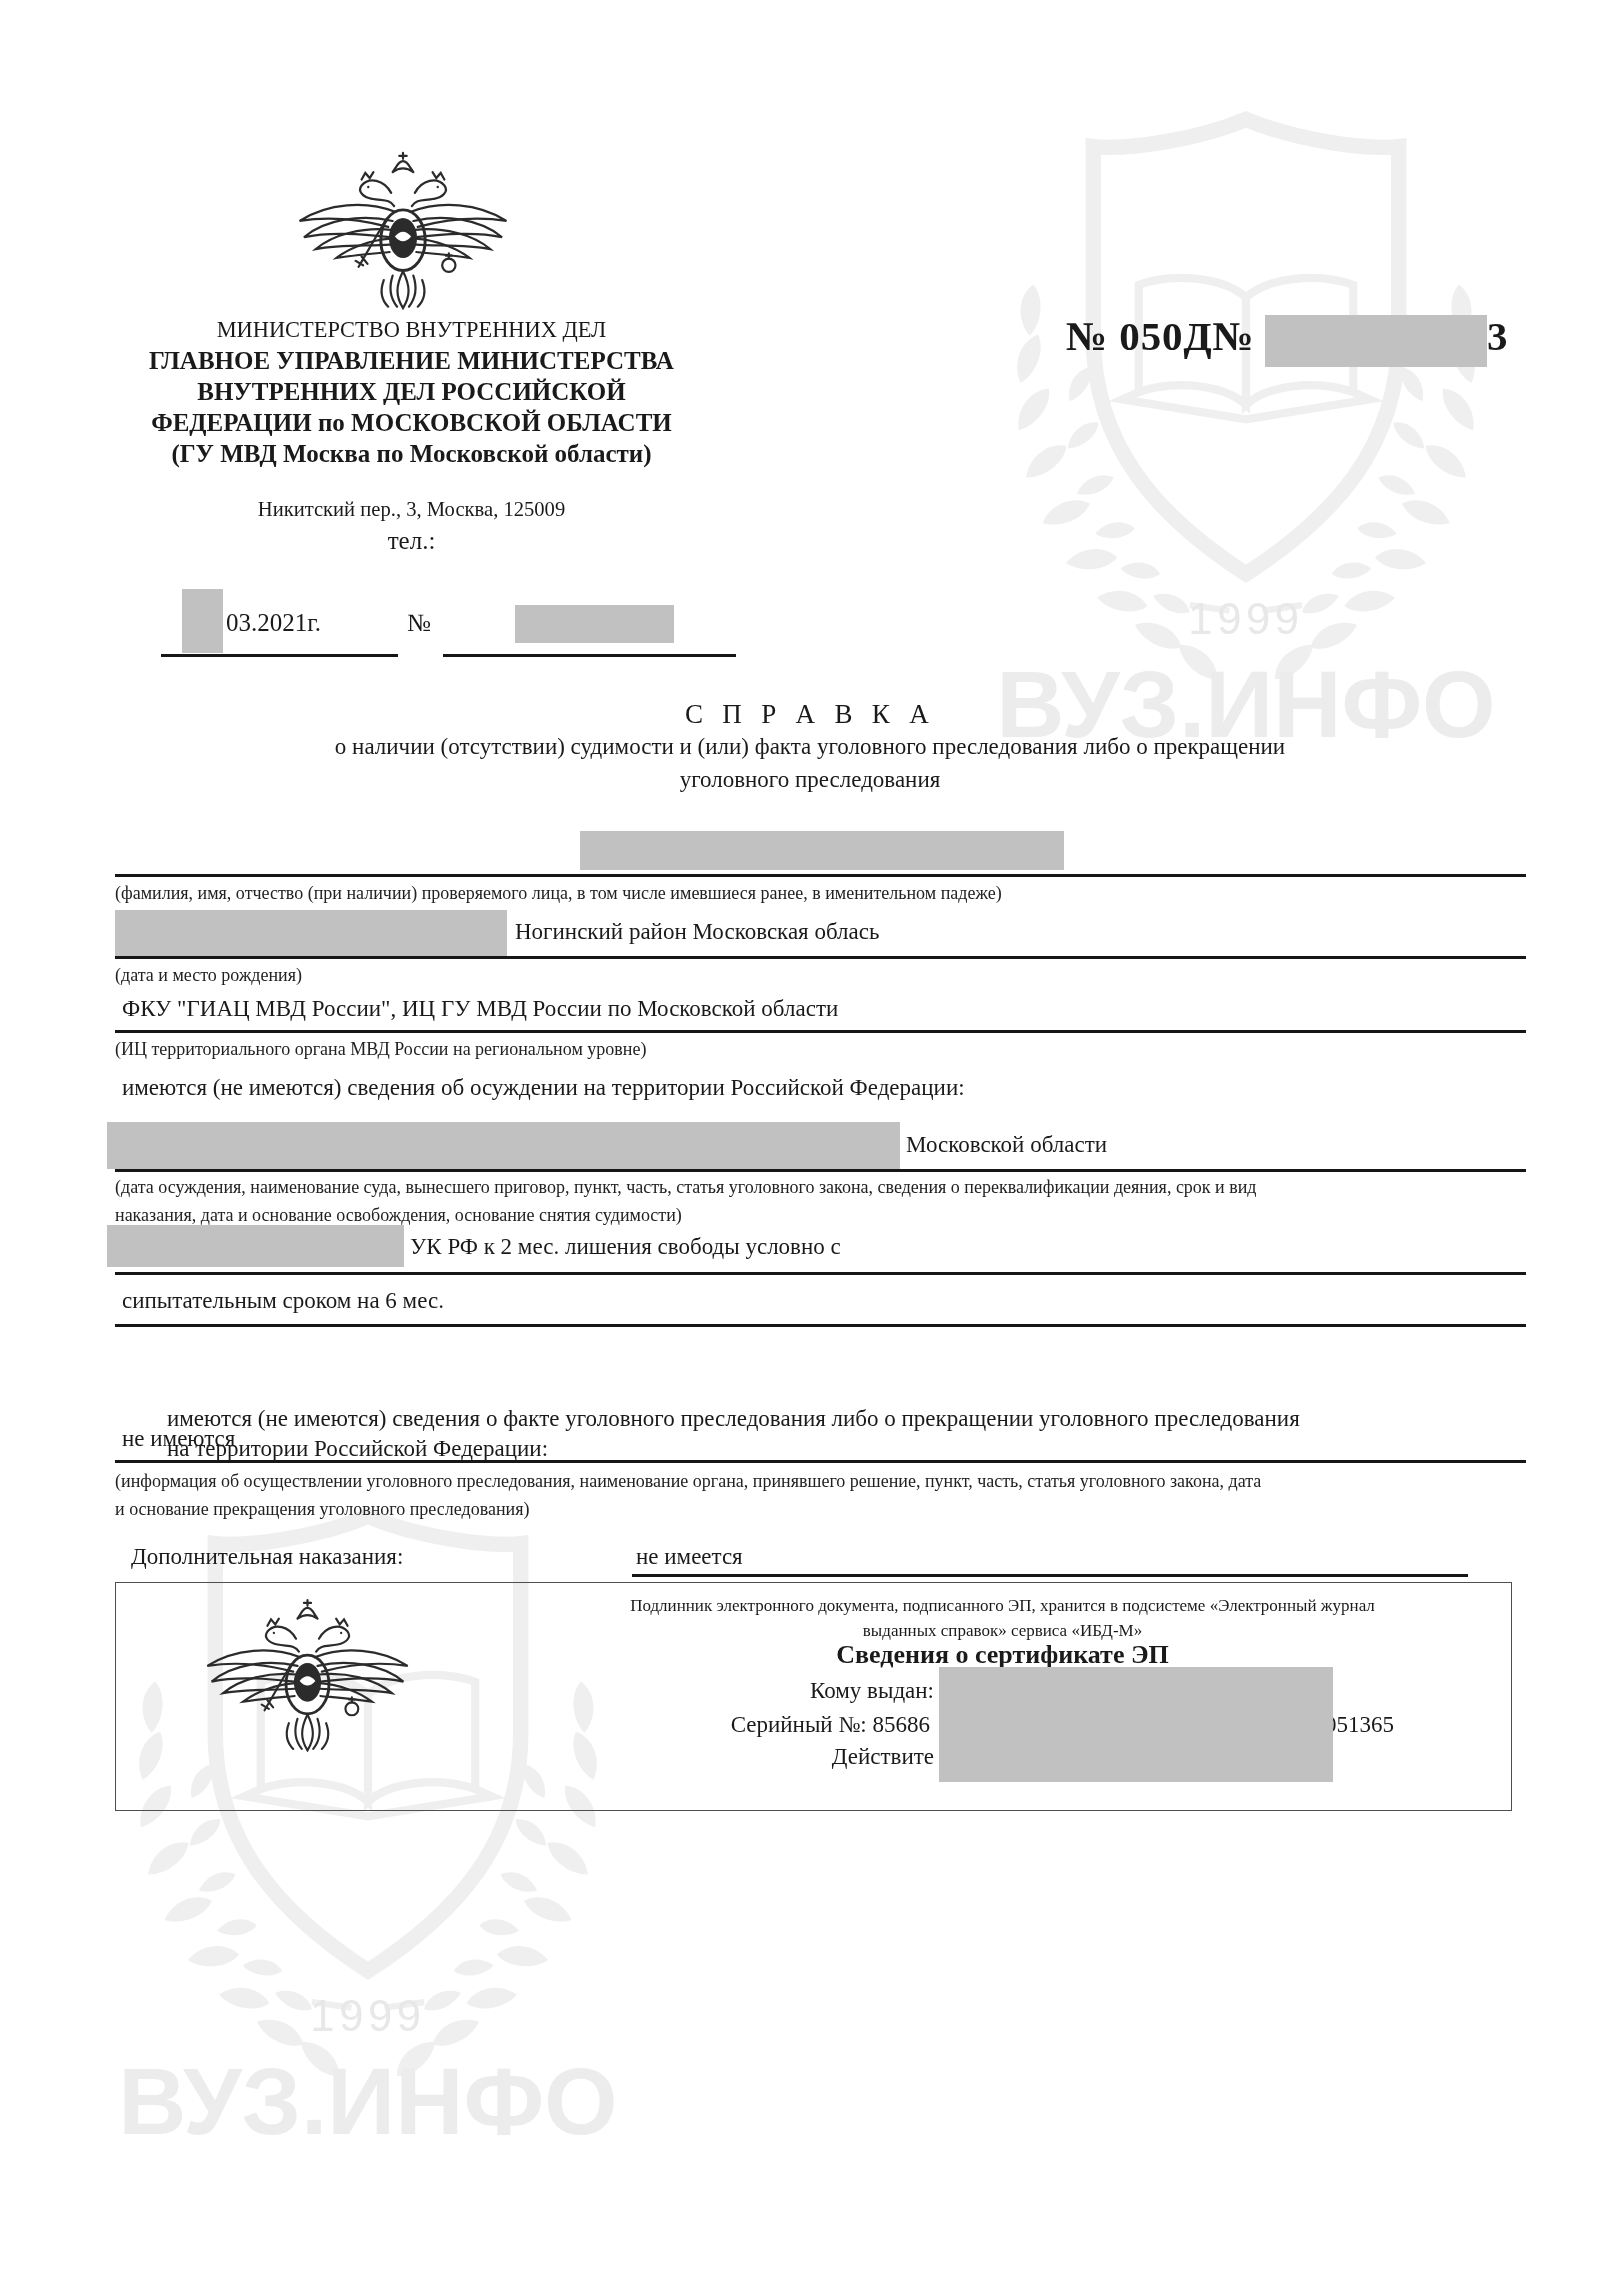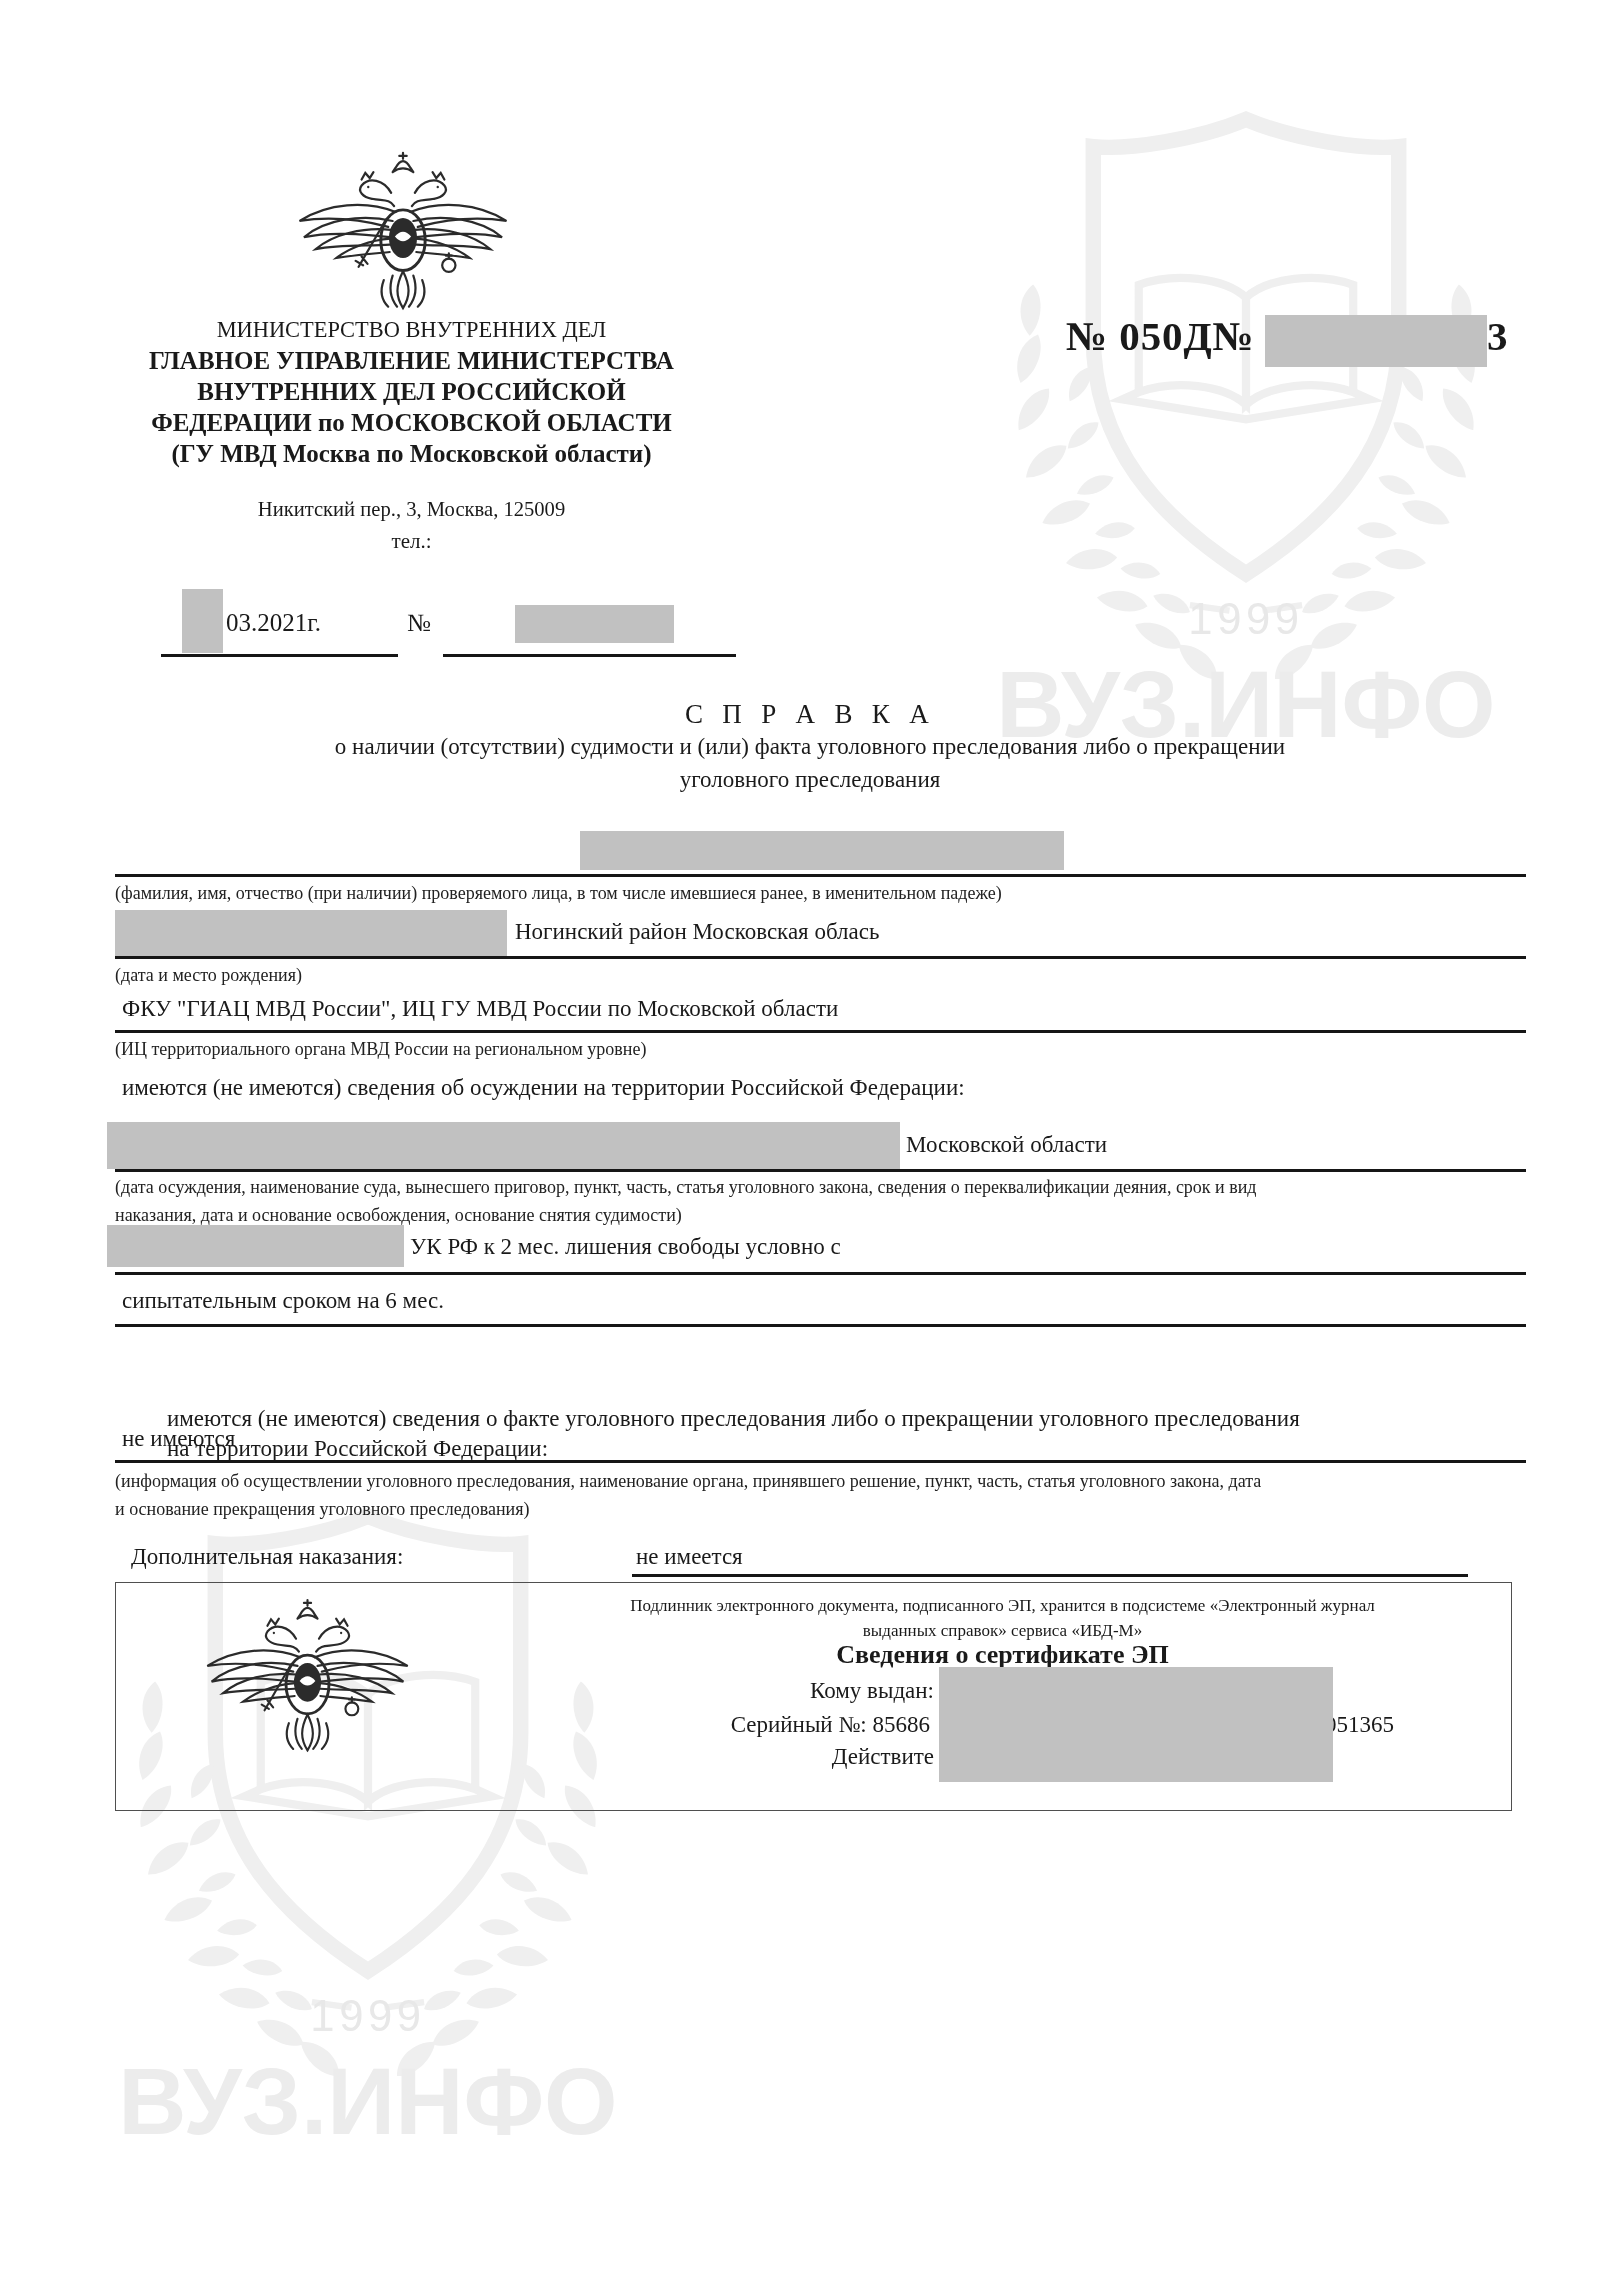--- a/index.html
+++ b/index.html
@@ -11,21 +11,21 @@
     color:#1a1a1a;
     overflow:hidden;
   }
   .abs{position:absolute;}
   .ctr{text-align:center;}
   .rule{position:absolute;height:2.7px;background:#161616;}
   .redact{position:absolute;background:#c1c1c1;}
   .org-block{left:107px;top:315px;width:609px;text-align:center;line-height:30px;font-size:22.4px;}
   .org-bold{font-weight:bold;font-size:25px;line-height:31px;}
   .org-addr{font-size:20.6px;margin-top:25px;}
-  .org-tel{font-size:21px;margin-top:1.8px;}
+  .org-tel{font-size:25px;margin-top:1.8px;}
   .docno{left:1066px;top:312px;font-size:41px;font-weight:bold;letter-spacing:0.9px;}
   .regtxt{font-size:25px;}
   .title-main{left:134px;top:699px;width:1352px;font-size:27px;letter-spacing:6.3px;}
   .title-sub{left:134px;width:1352px;font-size:23px;}
   .cap{font-size:18px;color:#222;}
   .capline{left:115px;width:1411px;text-align:left;}
   .txt{font-size:23px;}
   .cert-box{left:115px;top:1582px;width:1395px;height:227px;border:1.8px solid #4f4f4f;background:transparent;}
   .cert-small{font-size:17px;}
   .cert-title{font-size:26px;font-weight:bold;}

